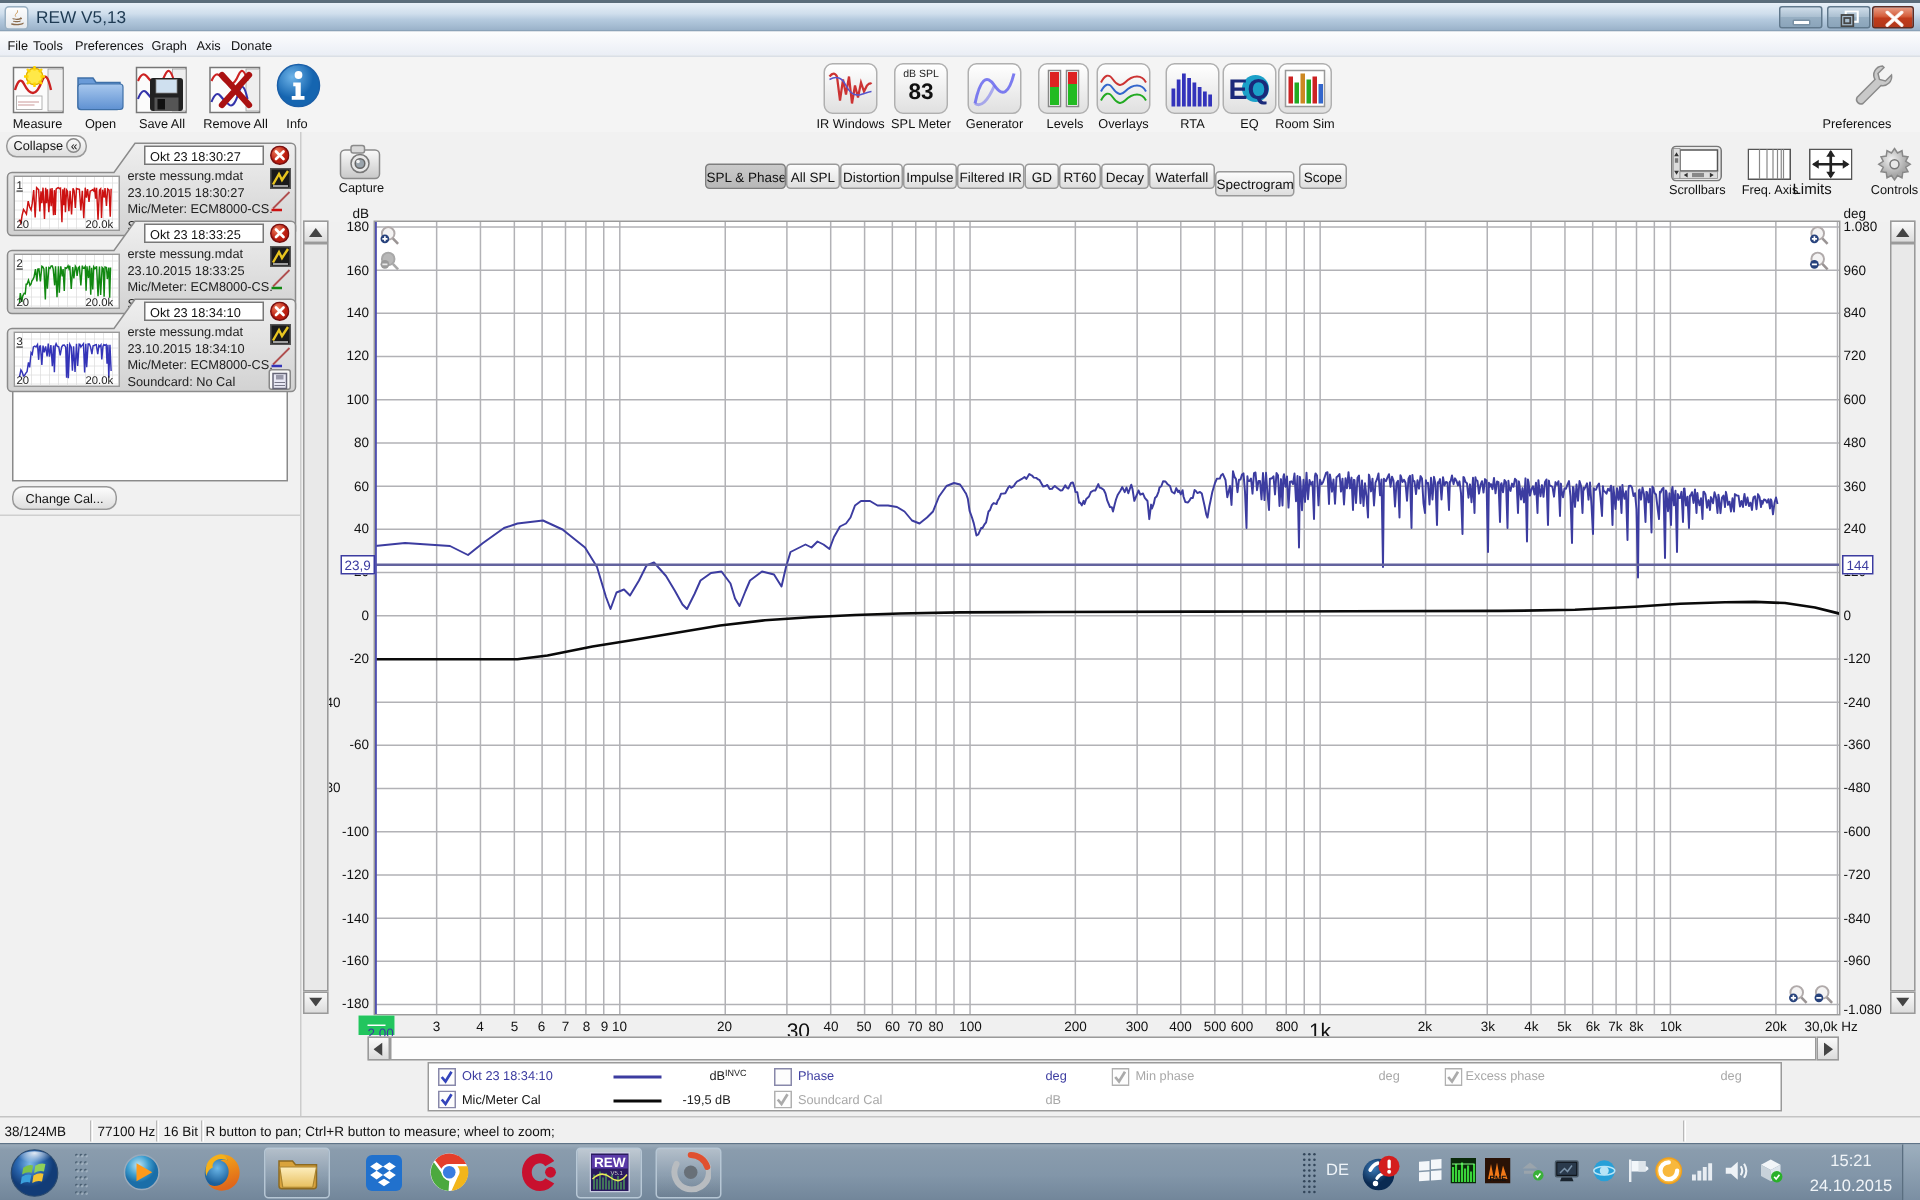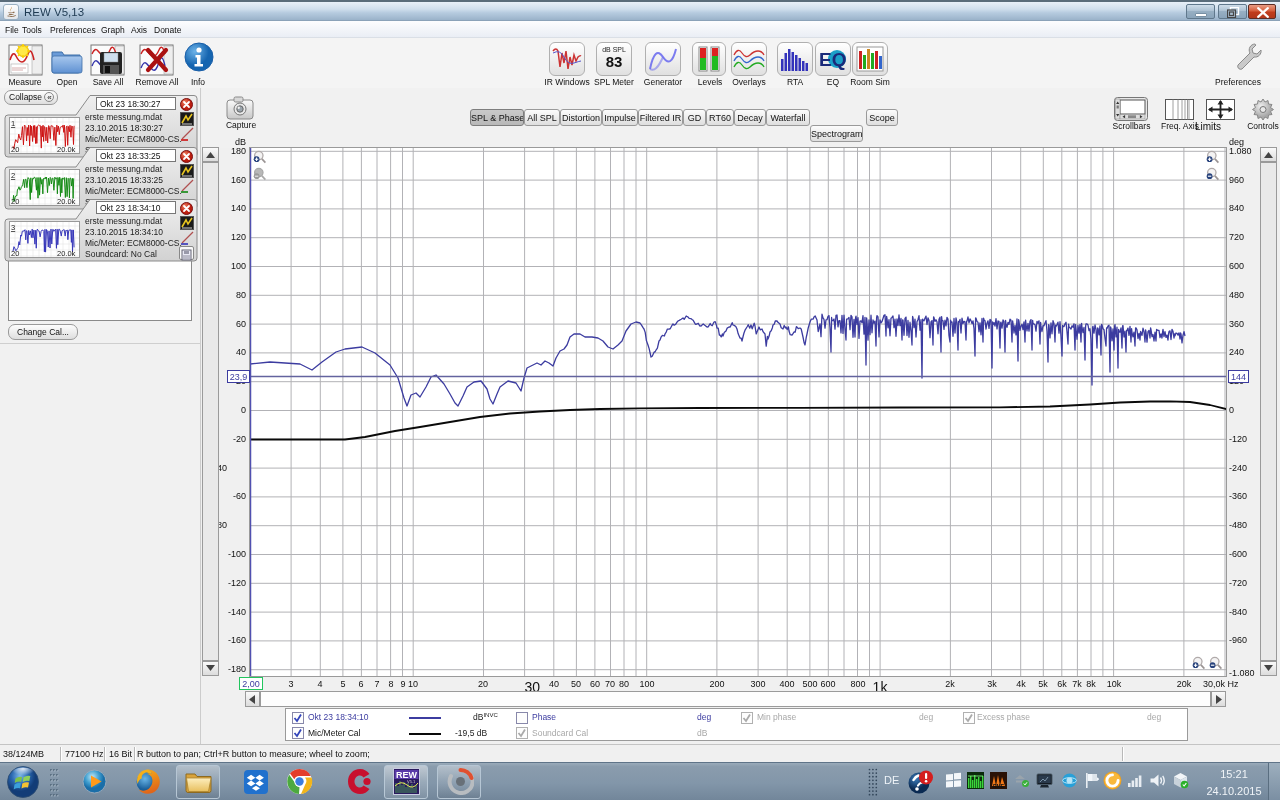--- a/index.html
+++ b/index.html
@@ -375,21 +375,21 @@
     <div class="abs" style="left:14px;top:32px;width:50px;text-align:center;font-size:8.5px;color:#111">Capture</div>
     <div class="abs" style="left:268px;top:21px;width:54px;height:17px;background:linear-gradient(#cacaca,#b8b8b8);border:1px solid #7e7e7e;border-radius:3px;font-size:9px;color:#111;text-align:center;line-height:16px;white-space:nowrap;overflow:hidden">SPL &amp; Phase</div>
     <div class="abs" style="left:322px;top:21px;width:36px;height:17px;background:linear-gradient(#fcfcfc,#dedede);border:1px solid #9a9a9a;border-radius:3px;font-size:9px;color:#111;text-align:center;line-height:16px;white-space:nowrap;overflow:hidden">All SPL</div>
     <div class="abs" style="left:358px;top:21px;width:42px;height:17px;background:linear-gradient(#fcfcfc,#dedede);border:1px solid #9a9a9a;border-radius:3px;font-size:9px;color:#111;text-align:center;line-height:16px;white-space:nowrap;overflow:hidden">Distortion</div>
     <div class="abs" style="left:400px;top:21px;width:36px;height:17px;background:linear-gradient(#fcfcfc,#dedede);border:1px solid #9a9a9a;border-radius:3px;font-size:9px;color:#111;text-align:center;line-height:16px;white-space:nowrap;overflow:hidden">Impulse</div>
     <div class="abs" style="left:436px;top:21px;width:45px;height:17px;background:linear-gradient(#fcfcfc,#dedede);border:1px solid #9a9a9a;border-radius:3px;font-size:9px;color:#111;text-align:center;line-height:16px;white-space:nowrap;overflow:hidden">Filtered IR</div>
     <div class="abs" style="left:481px;top:21px;width:23px;height:17px;background:linear-gradient(#fcfcfc,#dedede);border:1px solid #9a9a9a;border-radius:3px;font-size:9px;color:#111;text-align:center;line-height:16px;white-space:nowrap;overflow:hidden">GD</div>
     <div class="abs" style="left:504px;top:21px;width:28px;height:17px;background:linear-gradient(#fcfcfc,#dedede);border:1px solid #9a9a9a;border-radius:3px;font-size:9px;color:#111;text-align:center;line-height:16px;white-space:nowrap;overflow:hidden">RT60</div>
     <div class="abs" style="left:532px;top:21px;width:32px;height:17px;background:linear-gradient(#fcfcfc,#dedede);border:1px solid #9a9a9a;border-radius:3px;font-size:9px;color:#111;text-align:center;line-height:16px;white-space:nowrap;overflow:hidden">Decay</div>
     <div class="abs" style="left:564px;top:21px;width:44px;height:17px;background:linear-gradient(#fcfcfc,#dedede);border:1px solid #9a9a9a;border-radius:3px;font-size:9px;color:#111;text-align:center;line-height:16px;white-space:nowrap;overflow:hidden">Waterfall</div>
-    <div class="abs" style="left:608px;top:37px;width:53px;height:17px;background:linear-gradient(#fcfcfc,#dedede);border:1px solid #9a9a9a;border-radius:3px;font-size:9px;color:#111;text-align:center;line-height:16px;white-space:nowrap;overflow:hidden">Spectrogram</div>
+    <div class="abs" style="left:608px;top:26px;width:53px;height:17px;background:linear-gradient(#fcfcfc,#dedede);border:1px solid #9a9a9a;border-radius:3px;font-size:9px;color:#111;text-align:center;line-height:16px;white-space:nowrap;overflow:hidden">Spectrogram</div>
     <div class="abs" style="left:664px;top:21px;width:32px;height:17px;background:linear-gradient(#fcfcfc,#dedede);border:1px solid #9a9a9a;border-radius:3px;font-size:9px;color:#111;text-align:center;line-height:16px;white-space:nowrap;overflow:hidden">Scope</div>
     <svg class="abs" style="left:912px;top:9px" width="34" height="24" viewBox="0 0 34 24">
 <rect x="0.5" y="0.5" width="33" height="23" rx="3" fill="#e8e8e8" stroke="#777"></rect>
 <rect x="6" y="3" width="25" height="14" fill="#fff" stroke="#555"></rect>
 <rect x="1.5" y="2" width="4.5" height="20" fill="#ddd" stroke="#888" stroke-width="0.5"></rect>
 <path d="M3.7 4.5 l1.6 2.6 h-3.2 z M3.7 19.5 l1.6 -2.6 h-3.2 z" fill="#333"></path>
 <rect x="2.6" y="8.5" width="2.2" height="3" fill="#777"></rect>
 <rect x="6" y="17.5" width="25" height="4.5" fill="#ddd" stroke="#888" stroke-width="0.5"></rect>
 <path d="M8.5 19.7 l2.6 -1.6 v3.2 z M28.5 19.7 l-2.6 -1.6 v3.2 z" fill="#333"></path>
 <rect x="14" y="18.3" width="8" height="2.8" fill="#888"></rect>
@@ -510,21 +510,21 @@
 <div class="abs" style="left:1229px;top:347px;width:34px;font-size:9px;color:#111">240</div>
 <div class="abs" style="left:1229px;top:319px;width:34px;font-size:9px;color:#111">360</div>
 <div class="abs" style="left:1229px;top:290px;width:34px;font-size:9px;color:#111">480</div>
 <div class="abs" style="left:1229px;top:261px;width:34px;font-size:9px;color:#111">600</div>
 <div class="abs" style="left:1229px;top:232px;width:34px;font-size:9px;color:#111">720</div>
 <div class="abs" style="left:1229px;top:203px;width:34px;font-size:9px;color:#111">840</div>
 <div class="abs" style="left:1229px;top:175px;width:34px;font-size:9px;color:#111">960</div>
 <div class="abs" style="left:1229px;top:146px;width:34px;font-size:9px;color:#111">1.080</div>
 <div class="abs" style="left:227px;top:370px;width:23px;height:13px;background:#fff;border:1px solid #3c3ca0;font-size:9px;color:#3c3ca0;text-align:center;line-height:12px">23,9</div>
 <div class="abs" style="left:1228px;top:370px;width:21px;height:13px;background:#fff;border:1px solid #3c3ca0;font-size:9px;color:#3c3ca0;text-align:center;line-height:12px">144</div>
-<div class="abs" style="left:239px;top:677px;width:24px;height:13px;background:#fff;border:1px solid #22c55e;font-size:9px;color:#3c3ca0;text-align:center;line-height:12px">2,00</div>
+<div class="abs" style="left:239px;top:677px;width:24px;height:13px;background:#fff;border:6px solid #22c55e;font-size:9px;color:#3c3ca0;text-align:center;line-height:12px">2,00</div>
 <div class="abs" style="left:276px;top:679px;width:30px;text-align:center;font-size:9px;color:#111">3</div>
 <div class="abs" style="left:305px;top:679px;width:30px;text-align:center;font-size:9px;color:#111">4</div>
 <div class="abs" style="left:328px;top:679px;width:30px;text-align:center;font-size:9px;color:#111">5</div>
 <div class="abs" style="left:346px;top:679px;width:30px;text-align:center;font-size:9px;color:#111">6</div>
 <div class="abs" style="left:362px;top:679px;width:30px;text-align:center;font-size:9px;color:#111">7</div>
 <div class="abs" style="left:376px;top:679px;width:30px;text-align:center;font-size:9px;color:#111">8</div>
 <div class="abs" style="left:388px;top:679px;width:30px;text-align:center;font-size:9px;color:#111">9</div>
 <div class="abs" style="left:398px;top:679px;width:30px;text-align:center;font-size:9px;color:#111">10</div>
 <div class="abs" style="left:468px;top:679px;width:30px;text-align:center;font-size:9px;color:#111">20</div>
 <div class="abs" style="left:510px;top:679px;width:30px;text-align:right;font-size:14px;color:#111">30</div>

